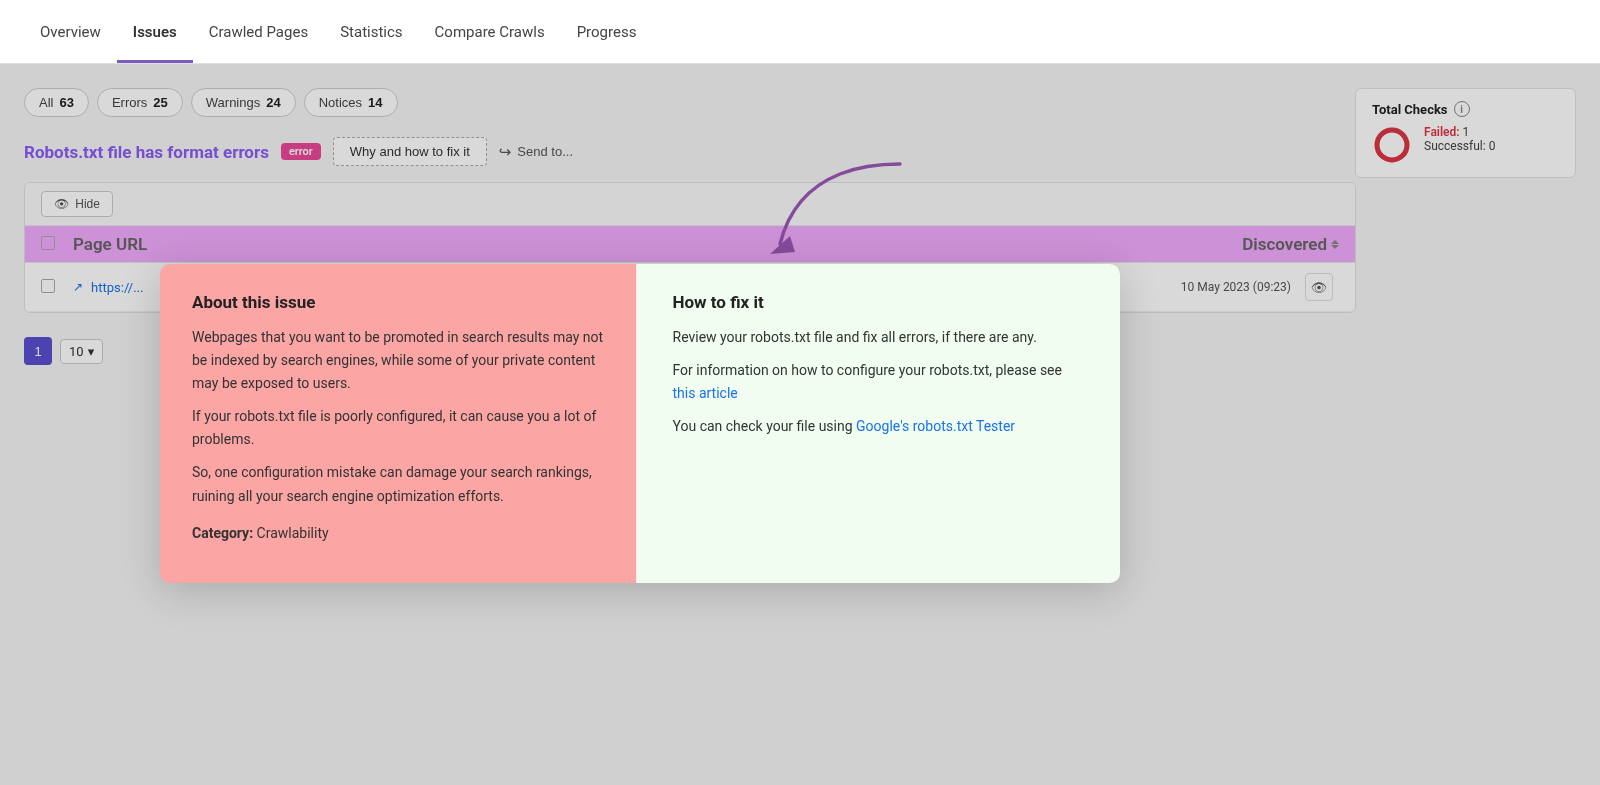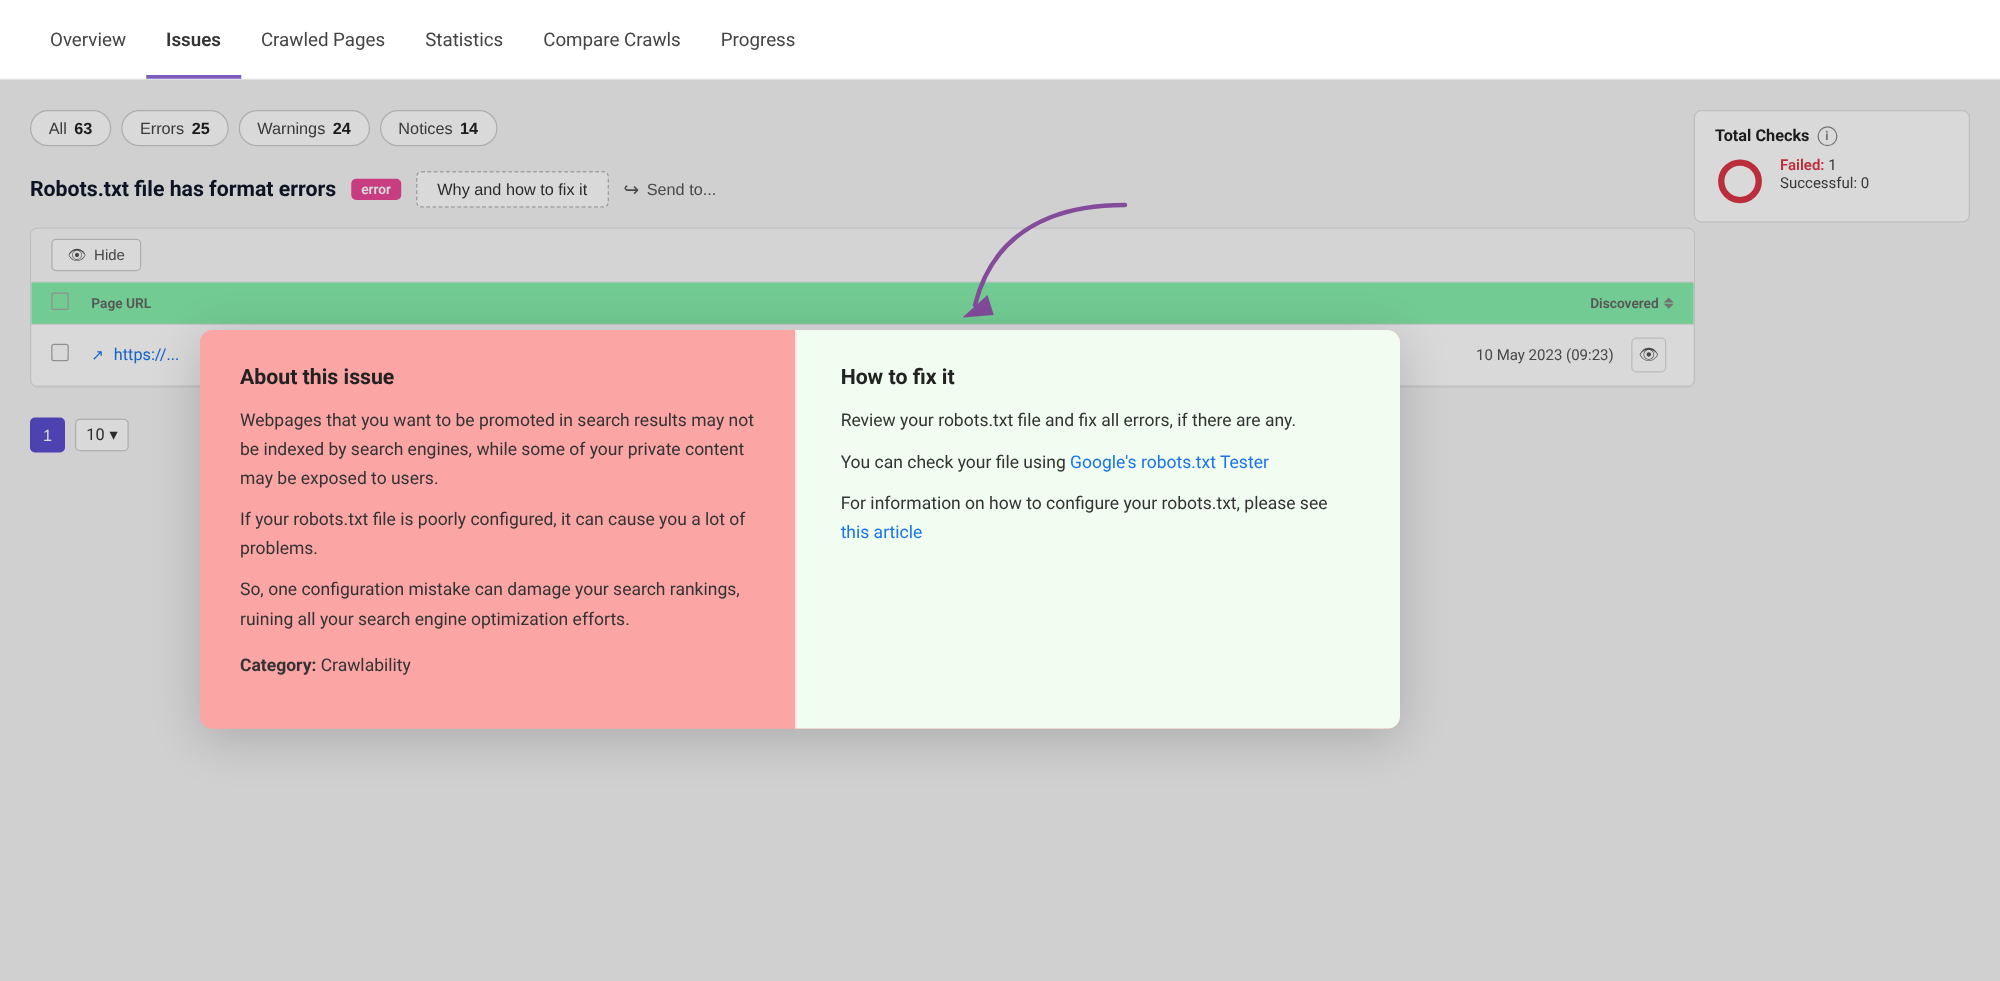--- a/index.html
+++ b/index.html
@@ -70,21 +70,21 @@
     
     .issue-title-row {
       display: flex;
       align-items: center;
       gap: 12px;
       margin-bottom: 16px;
     }
     .issue-title {
       font-size: 17px;
       font-weight: 700;
-      color: #0f172a;
+      color: #8b5cf6;
     }
     .badge-error {
       background: #ec4899;
       color: #fff;
       font-size: 11px;
       font-weight: 600;
       padding: 2px 8px;
       border-radius: 4px;
       text-transform: lowercase;
     }
@@ -136,23 +136,23 @@
       align-items: center;
       gap: 6px;
       color: #555;
     }
 
     .table-col-row {
       display: flex;
       align-items: center;
       padding: 8px 16px;
       border-bottom: 1px solid #e8e8e8;
-      background: #86efac;
+      background: #f0abfc;
       gap: 8px;
-      font-size: 11px;
+      font-size: 17px;
       color: #666;
       font-weight: 600;
     }
     .table-col-row .col-checkbox { width: 24px; }
     .table-col-row .col-url { flex: 1; }
     .table-col-row .col-discovered { width: 200px; text-align: right; display: flex; align-items: center; justify-content: flex-end; gap: 4px; }
 
     .table-data-row {
       display: flex;
       align-items: center;
@@ -492,22 +492,22 @@
           <strong>Category:</strong>
           <span>Crawlability</span>
         </p>
       </div>
     </div>
     <div class="modal-right">
       <div class="modal-section-title">How to fix it</div>
       <div class="modal-body-text">
         <p>Review your robots.txt file and fix all errors, if there are any.</p>
         <p>
+          <span>For information on how to configure your robots.txt, please see </span><a class="link-blue" href="#"><span>this article</span></a>
+        </p>
+        <p>
           <span>You can check your file using </span><a class="link-blue" href="#"><span>Google's robots.txt Tester</span></a>
         </p>
-        <p>
-          <span>For information on how to configure your robots.txt, please see </span><a class="link-blue" href="#"><span>this article</span></a>
-        </p>
       </div>
     </div>
   </div>
 
 </div>
 
 </body></html>

